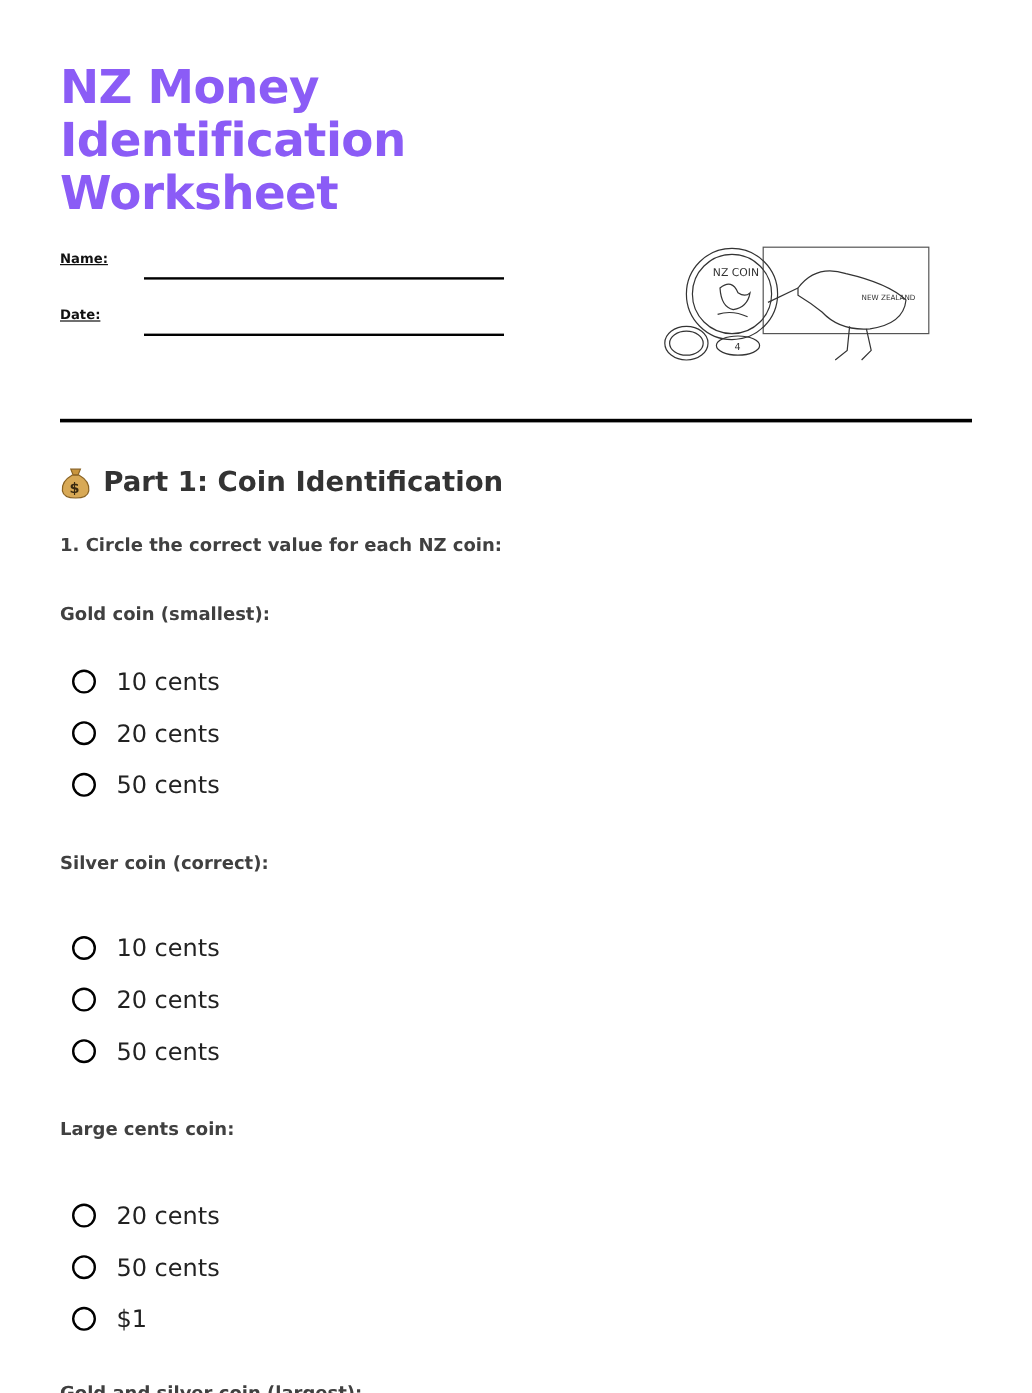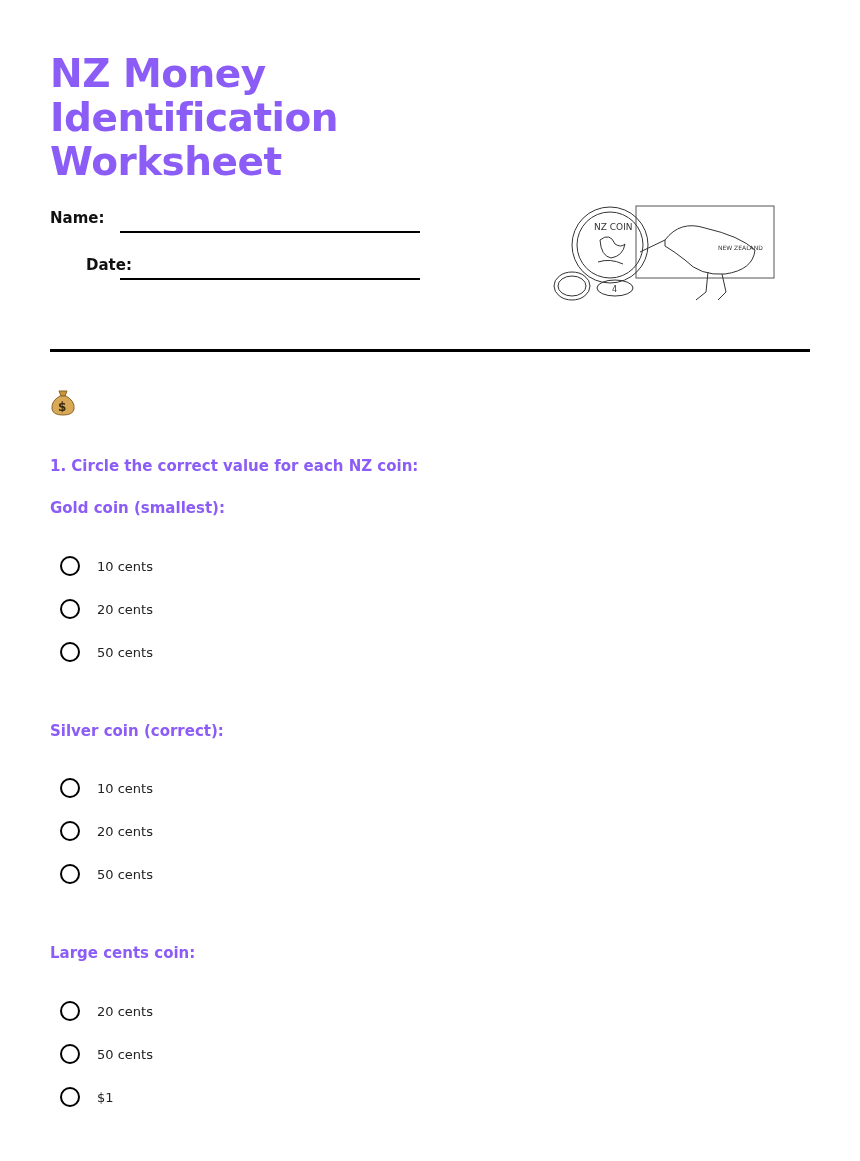--- a/index.html
+++ b/index.html
@@ -1,36 +1,36 @@
 <!DOCTYPE html>
 <html><head>
 <meta charset="utf-8">
 <style>
   html, body { margin: 0; padding: 0; background: #ffffff; }
   body { width: 860px; height: 1161px; overflow: hidden; position: relative; font-family: "DejaVu Sans", sans-serif; color: #000; }
   .title { position: absolute; left: 50px; top: 52px; margin: 0; font-size: 39px; line-height: 44px; font-weight: bold; color: #8b5cf6; width: 320px; letter-spacing: -0.5px; }
-  .field { position: absolute; left: 50px; font-size: 15px; font-weight: bold; color: #111; }
+  .field { position: absolute; left: 50px; font-size: 11px; font-weight: bold; color: #111; text-decoration: underline; }
   .field-line { position: absolute; left: 120px; width: 300px; border-bottom: 2px solid #000; }
   .illus { position: absolute; left: 550px; top: 200px; width: 230px; height: 105px; }
   .divider { position: absolute; left: 50px; top: 349px; width: 760px; height: 3px; background: #000; }
   .section-h { position: absolute; left: 50px; top: 388px; font-size: 23px; font-weight: bold; color: #333333; display: flex; align-items: center; gap: 10px; }
   .bag { width: 26px; height: 28px; }
-  .q { position: absolute; left: 50px; font-size: 15px; font-weight: bold; color: #8b5cf6; margin-top: 12px; }
+  .q { position: absolute; left: 50px; font-size: 15px; font-weight: bold; color: #404040; }
   .opt { position: absolute; left: 60px; display: flex; align-items: center; }
   .radio { width: 20px; height: 20px; border: 2px solid #000; border-radius: 50%; box-sizing: border-box; margin-right: 17px; background: #fff; }
-  .opt-label { font-size: 13px; color: #222; }
+  .opt-label { font-size: 20px; color: #222; }
 </style>
 </head>
 <body>
 
 <h1 class="title">NZ Money Identification Worksheet</h1>
 
 <div class="field" style="top:209px;">Name:</div>
 <div class="field-line" style="top:231px;"></div>
-<div class="field" style="top:256px;margin-left:36px;">Date:</div>
+<div class="field" style="top:256px;">Date:</div>
 <div class="field-line" style="top:278px;"></div>
 
 <svg class="illus" viewBox="0 0 230 105" fill="none" stroke="#333" stroke-width="1">
   <rect x="86" y="6" width="138" height="72" stroke="#555"></rect>
   <circle cx="60" cy="45" r="38"></circle>
   <circle cx="60" cy="45" r="33"></circle>
   <text x="44" y="30" font-size="9" fill="#333" stroke="none" font-family="DejaVu Sans, sans-serif">NZ COIN</text>
   <path d="M50 40 q10 -8 15 4 q6 4 10 0 q-2 12 -14 14 q-10 -2 -11 -18z"></path>
   <path d="M48 62 q12 -4 25 2"></path>
   <ellipse cx="22" cy="86" rx="18" ry="14"></ellipse>
@@ -44,25 +44,26 @@
 </svg>
 
 <div class="divider"></div>
 
 <div class="section-h">
   <svg class="bag" viewBox="0 0 26 28">
     <path d="M9 3 l8 0 l-2 5 l-4 0z" fill="#c9953d" stroke="#8a6324" stroke-width="1"></path>
     <path d="M10 8 q-9 5 -8 13 q1 6 11 6 q10 0 11 -6 q1 -8 -8 -13z" fill="#d8a956" stroke="#8a6324" stroke-width="1"></path>
     <text x="8" y="23" font-size="12" font-weight="bold" fill="#3a2a10" font-family="DejaVu Sans, sans-serif">$</text>
   </svg>
+  <span>Part 1: Coin Identification</span>
 </div>
 
 <div class="q" style="top:445px;">1. Circle the correct value for each NZ coin:</div>
 
-<div class="q" style="top:487px;">Gold coin (smallest):</div>
+<div class="q" style="top:503px;">Gold coin (smallest):</div>
 <div class="opt" style="top:556px;">
     <span class="radio"></span>
     <span class="opt-label">10 cents</span>
   </div>
 <div class="opt" style="top:599px;">
     <span class="radio"></span>
     <span class="opt-label">20 cents</span>
   </div>
 <div class="opt" style="top:642px;">
     <span class="radio"></span>

